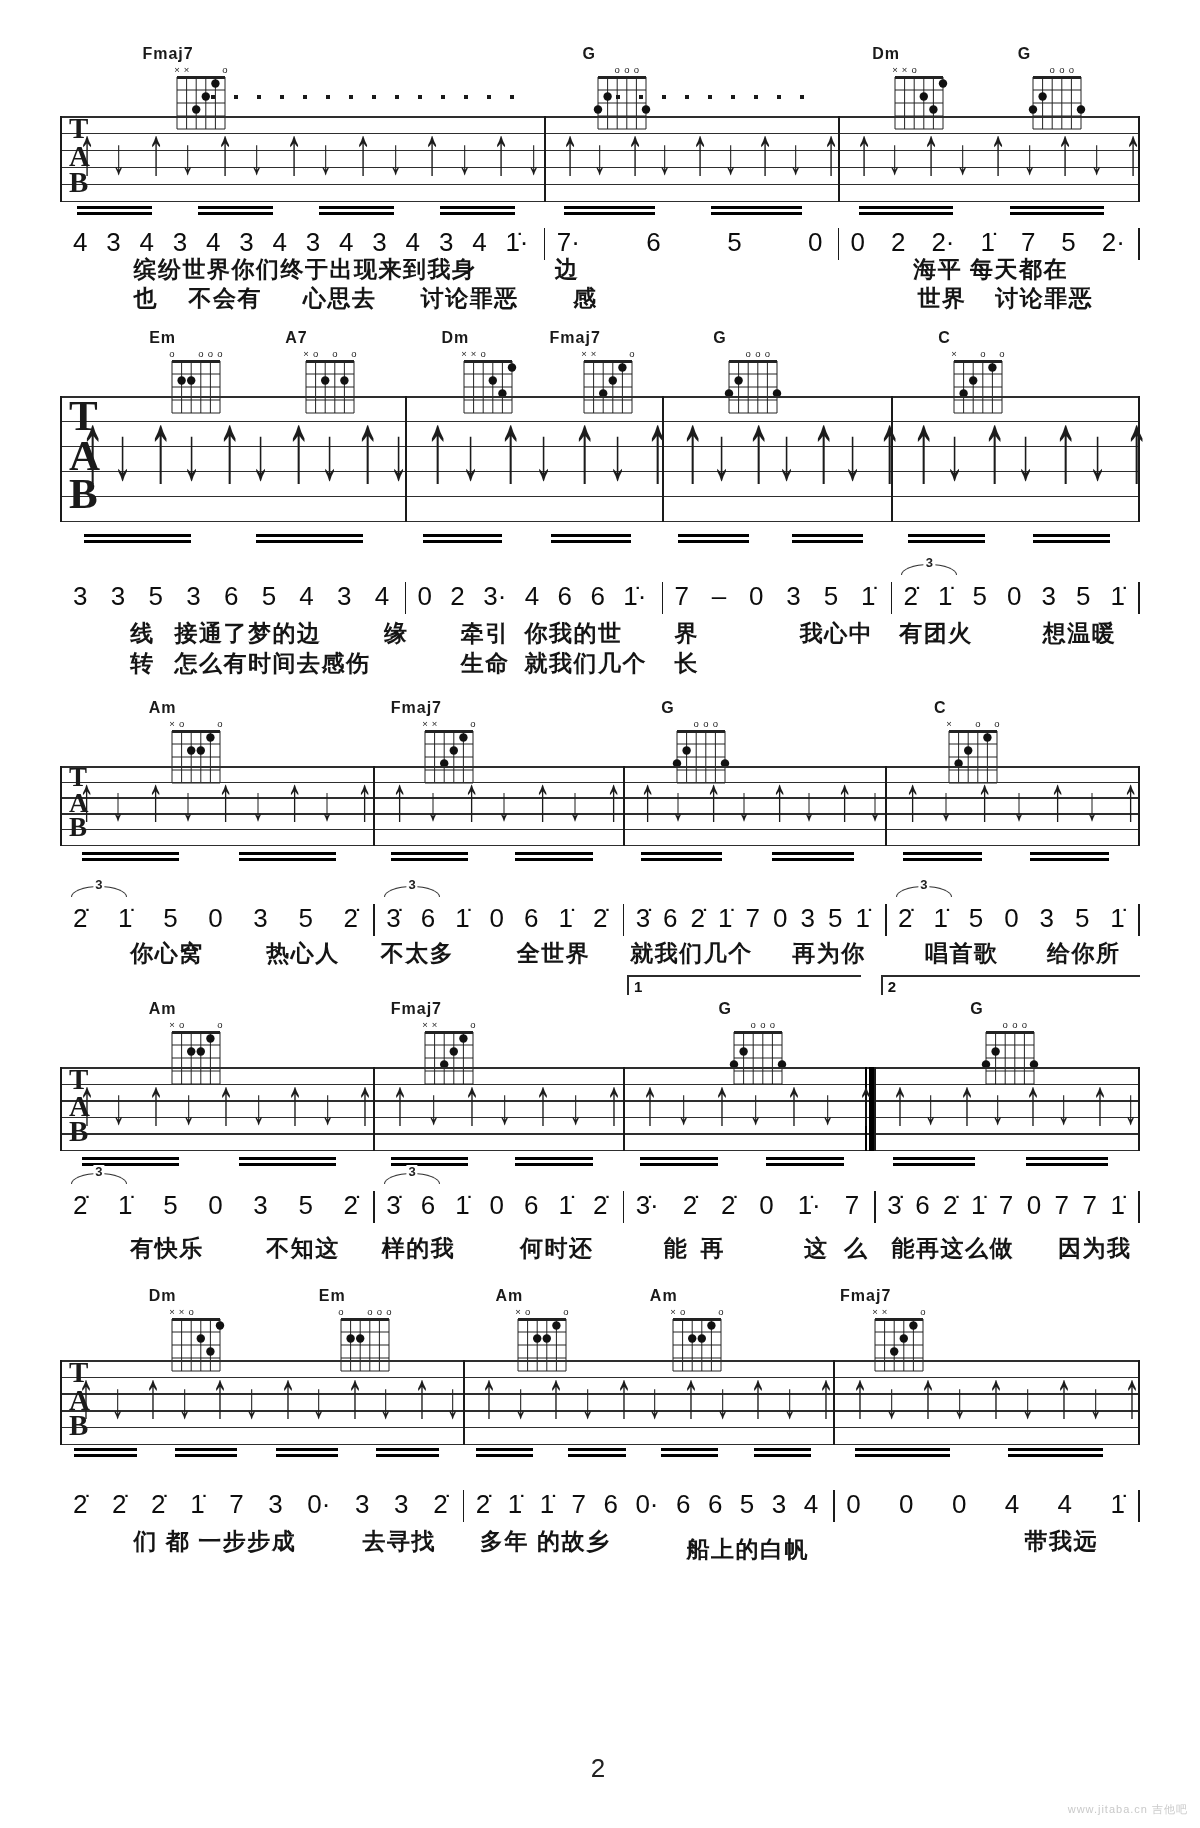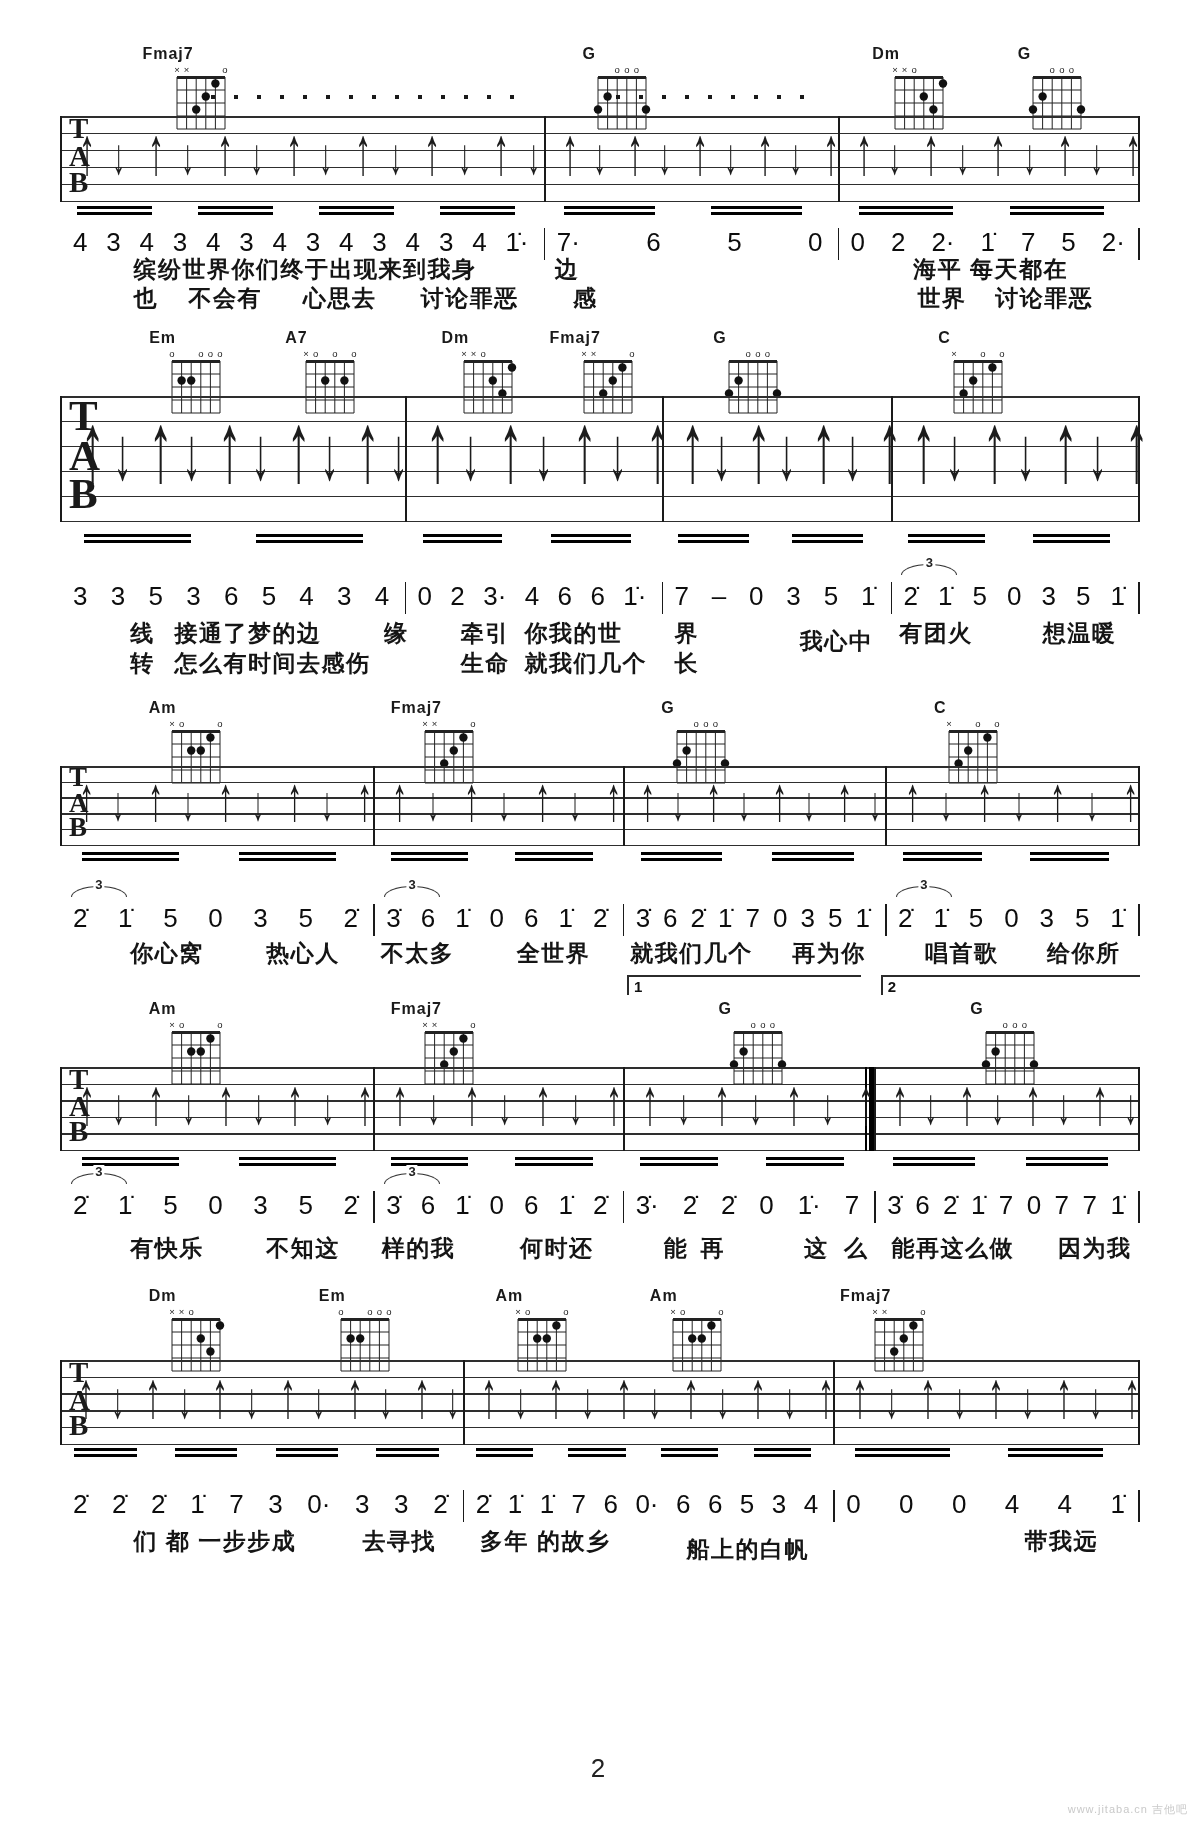--- a/index.html
+++ b/index.html
@@ -466,21 +466,21 @@
           <div class="numbar" style="left: 55.7%;"></div>
           <div class="numbar" style="left: 76.9%;"></div>
           <div class="numbar" style="left: calc(100% - 2px);"></div>
         </div>
         <span class="lyr" style="left: 6.5%; top: 288px;">线</span>
         <span class="lyr" style="left: 10.6%; top: 288px;">接通了梦的边</span>
         <span class="lyr" style="left: 30%; top: 288px;">缘</span>
         <span class="lyr" style="left: 37.1%; top: 288px;">牵引</span>
         <span class="lyr" style="left: 43%; top: 288px;">你我的世</span>
         <span class="lyr" style="left: 56.9%; top: 288px;">界</span>
-        <span class="lyr" style="left: 68.5%; top: 296px;">我心中</span>
+        <span class="lyr" style="left: 68.5%; top: 288px;">我心中</span>
         <span class="lyr" style="left: 77.7%; top: 288px;">有团火</span>
         <span class="lyr" style="left: 91%; top: 288px;">想温暖</span>
         <span class="lyr" style="left: 6.5%; top: 318px;">转</span>
         <span class="lyr" style="left: 10.6%; top: 318px;">怎么有时间去感伤</span>
         <span class="lyr" style="left: 37.1%; top: 318px;">生命</span>
         <span class="lyr" style="left: 43%; top: 318px;">就我们几个</span>
         <span class="lyr" style="left: 56.9%; top: 318px;">长</span>
       </div>
       <div class="sys" style="top: 700px;">
         <div class="chord" style="left: calc(9.5% - 33px); top: 0px;">

